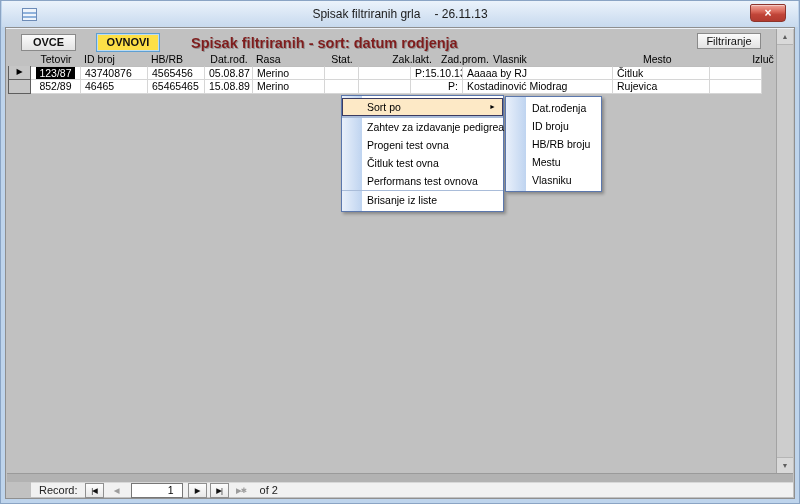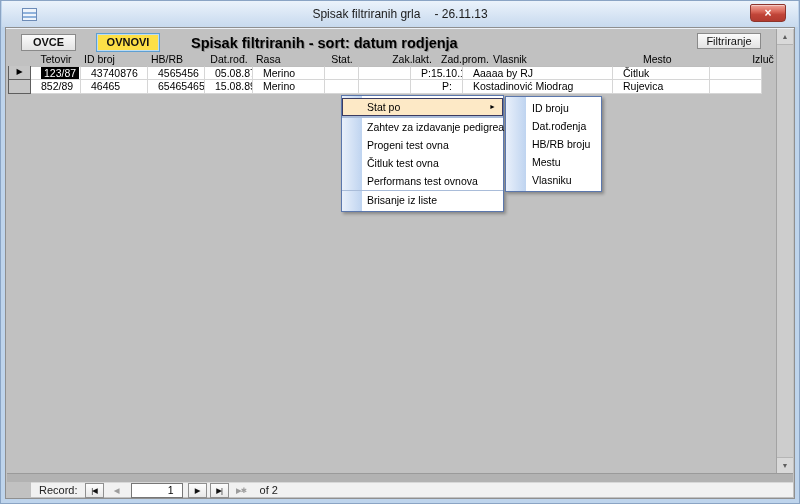--- a/index.html
+++ b/index.html
@@ -47,32 +47,32 @@
     background:linear-gradient(#fbfbfb,#e3e3e3);
     border:1px solid #8a8a8a;
     font-family:"Liberation Sans",sans-serif; font-size:11px; font-weight:bold; color:#111;
     text-align:center; line-height:15px; padding:0;
   }
   .btn-ovce { left:14px; top:5px; width:55px; }
   .btn-ovnovi { left:89px; top:4px; width:64px; height:19px; background:#fde047; border:1px solid #5e9fd2; box-shadow:inset 0 0 0 1px #bcdcf4; }
   .btn-filter { left:690px; top:4px; width:64px; height:16px; font-weight:normal; line-height:14px; }
   .heading {
     position:absolute; left:184px; top:6px;
-    font-size:14.5px; font-weight:bold; color:#000000; white-space:nowrap;
+    font-size:14.5px; font-weight:bold; color:#7f1d1d; white-space:nowrap;
     text-shadow:1px 1px 0 rgba(110,110,110,.55);
   }
   
   .grid { position:absolute; left:1px; top:24px; }
   .g-row { display:flex; height:14px; }
   .g-row.hdr { height:13px; }
   .hcell { font-size:10.5px; color:#000; line-height:13px; padding:0 3px; white-space:nowrap; overflow:hidden; }
   .hsel { width:23px; }
   .dcell {
     background:#fff; border-right:1px solid #d6d6d6; border-bottom:1px solid #d6d6d6;
-    font-size:10.5px; line-height:13px; color:#000; padding:0 10px;
+    font-size:10.5px; line-height:13px; color:#000; padding:0 4px;
     white-space:nowrap; overflow:hidden;
   }
   .g-row.first .dcell { border-top:1px solid #bdbdbd; }
   .selcell {
     width:23px; background:#c6c6c6; border:1px solid #5e5e5e;
     text-align:center; font-size:8px; line-height:12px; color:#000; padding:0;
   }
   .g-row + .g-row .selcell { border-top:none; }
   .selbox { background:#000; color:#fff; padding:0 3px; }
   
@@ -207,33 +207,33 @@
           <div class="nav-btn">▶</div>
           <div class="nav-btn">▶|</div>
           <div class="nav-btn dis">▶✱</div>
         </span>
       <span class="rec-of">of 2</span>
     </div>
   </div>
 
   <div class="menu" id="ctxmenu">
     <div class="gutter"></div>
-  <div class="m-item hl"><span>Stat po</span><span class="m-arrow">►</span></div>
+  <div class="m-item hl"><span>Sort po</span><span class="m-arrow">►</span></div>
       <div class="m-sep"></div>
       <div class="m-sep"></div>
       <div class="m-item"><span>Zahtev za izdavanje pedigrea</span></div>
       <div class="m-item"><span>Progeni test ovna</span></div>
       <div class="m-item"><span>Čitluk test ovna</span></div>
       <div class="m-item"><span>Performans test ovnova</span></div>
       <div class="m-sep"></div>
       <div class="m-item"><span>Brisanje iz liste</span></div>
     </div>
 
   <div class="submenu" id="sortmenu">
     <div class="gutter"></div>
-  <div class="s-item">ID broju</div>
-      <div class="s-item">Dat.rođenja</div>
+  <div class="s-item">Dat.rođenja</div>
+      <div class="s-item">ID broju</div>
       <div class="s-item">HB/RB broju</div>
       <div class="s-item">Mestu</div>
       <div class="s-item">Vlasniku</div>
     </div>
 
 </div>
 
 </body></html>

